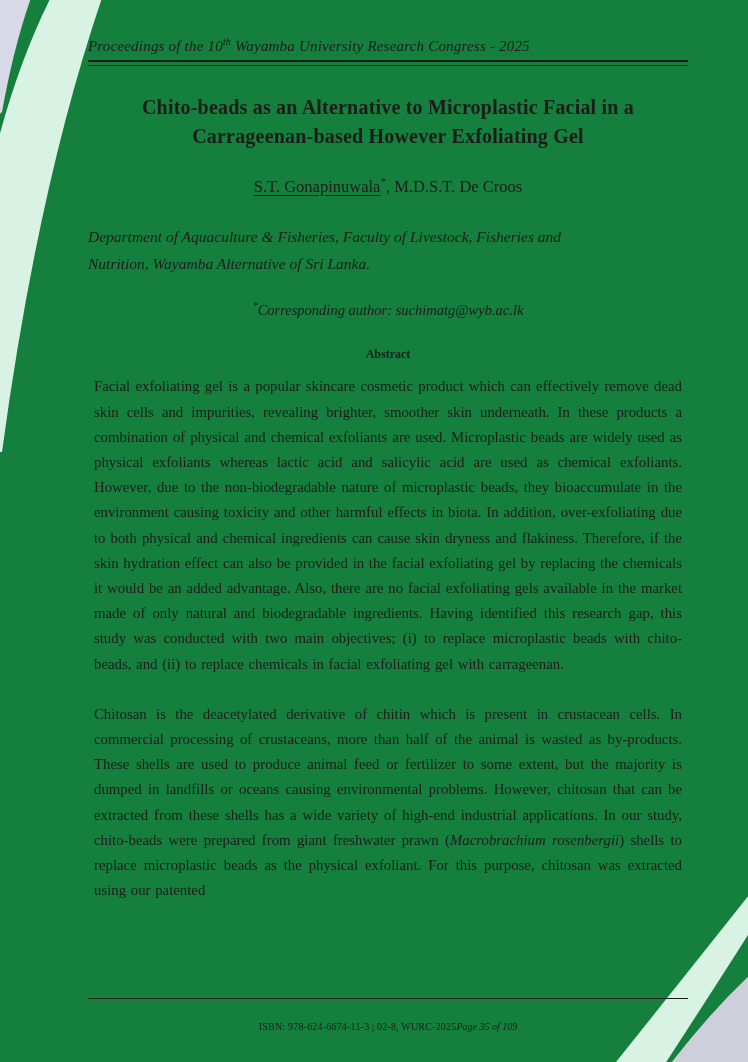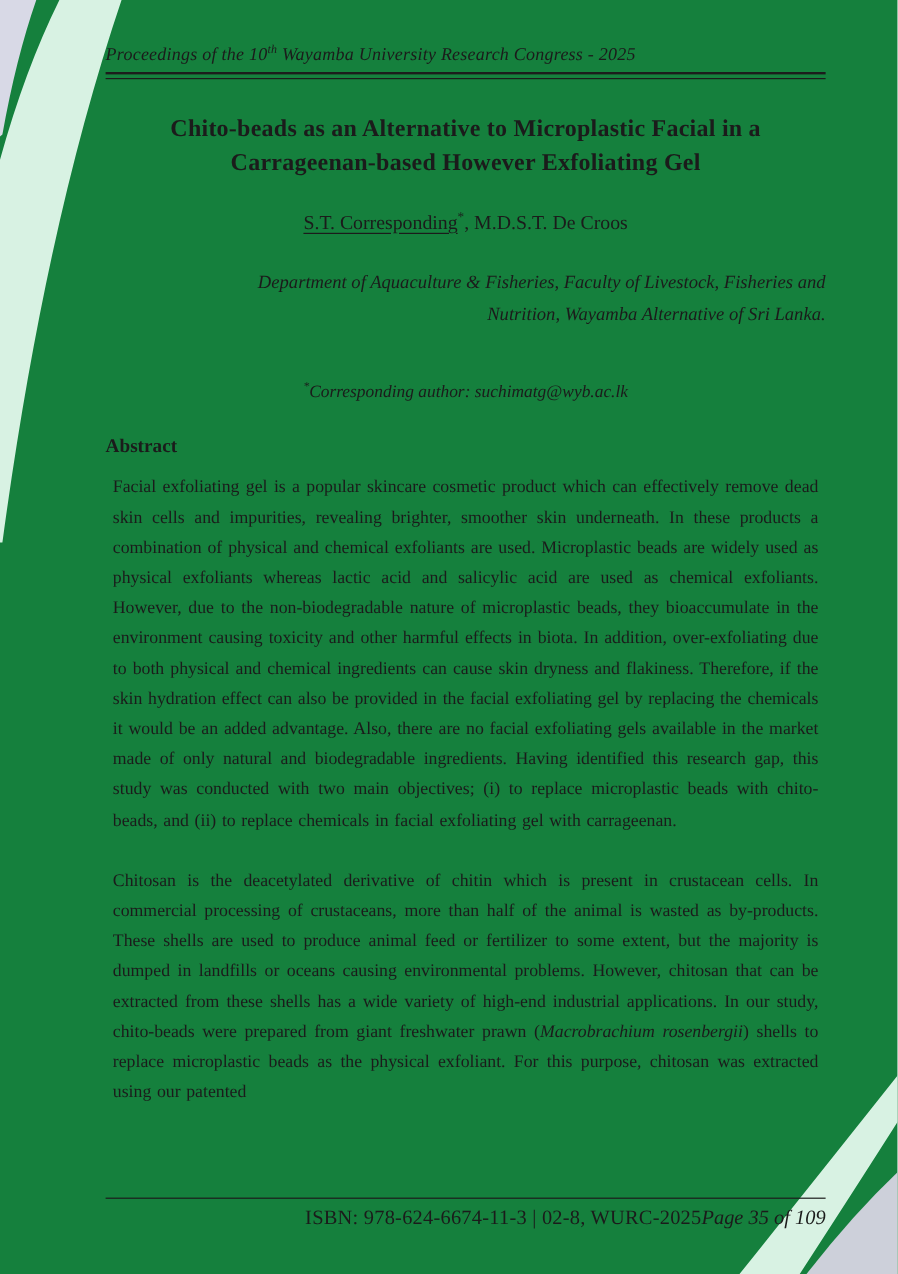--- a/index.html
+++ b/index.html
@@ -51,37 +51,37 @@
   }
   .authors {
     margin-top: 24px;
     text-align: center;
     font-size: 16.5px;
   }
   .authors .author-underlined { text-decoration: underline; text-underline-offset: 3px; }
   .authors sup { font-size: 11px; }
   .affiliation {
     margin-top: 26px;
-    text-align: right;
+    text-align: left;
     font-style: italic;
     font-size: 15.5px;
     line-height: 27px;
   }
   .corresponding {
-    margin-top: 41px;
+    margin-top: 23px;
     text-align: center;
     font-style: italic;
     font-size: 14.5px;
   }
   .corresponding sup { font-size: 10px; font-style: italic; }
   .abstract-heading {
     margin-top: 29px;
-    text-align: left;
+    text-align: center;
     font-weight: bold;
-    font-size: 16px;
+    font-size: 12px;
   }
   .abstract-body {
     margin-top: 12px;
     padding: 0 6px;
     max-height: 600px;
     overflow: hidden;
   }
   .abstract-body .para {
     margin: 0 0 25px 0;
     text-align: justify;
@@ -94,24 +94,25 @@
     position: absolute;
     left: 88px;
     top: 998px;
     width: 600px;
     z-index: 2;
     background: transparent;
   }
   .footer-rule { border-top: 1.8px solid #1c1c1c; }
   .footer-row {
     display: flex;
-    justify-content: flex-end;
+    justify-content: center;
     align-items: baseline;
     padding-top: 6px;
-    font-size: 17px;
+    font-size: 10px;
+    margin-top: 16px;
   }
   .footer-isbn { letter-spacing: 0.2px; }
   .footer-page { font-style: italic; }
 </style>
 </head>
 <body>
 
 <div class="page">
 
   <svg class="corner-art" viewBox="0 0 748 1062" xmlns="http://www.w3.org/2000/svg" aria-hidden="true">
@@ -124,21 +125,21 @@
   <div class="content">
 
     <div class="running-header"><span>Proceedings of the 10</span><sup>th</sup><span> Wayamba University Research Congress - 2025</span></div>
     <div class="header-rule"></div>
 
     <div class="title">
       <span>Chito-beads as an Alternative to Microplastic Facial in a</span><br>
       <span>Carrageenan-based However Exfoliating Gel</span>
     </div>
 
-    <div class="authors"><span class="author-underlined">S.T. Corresponding</span><sup>*</sup><span>, M.D.S.T. De Croos</span></div>
+    <div class="authors"><span class="author-underlined">S.T. Gonapinuwala</span><sup>*</sup><span>, M.D.S.T. De Croos</span></div>
 
     <div class="affiliation">
       <span>Department of Aquaculture &amp; Fisheries, Faculty of Livestock, Fisheries and</span><br>
       <span>Nutrition, Wayamba Alternative of Sri Lanka.</span>
     </div>
 
     <div class="corresponding"><sup>*</sup><span>Corresponding author: suchimatg@wyb.ac.lk</span></div>
 
     <div class="abstract-heading">Abstract</div>
 

